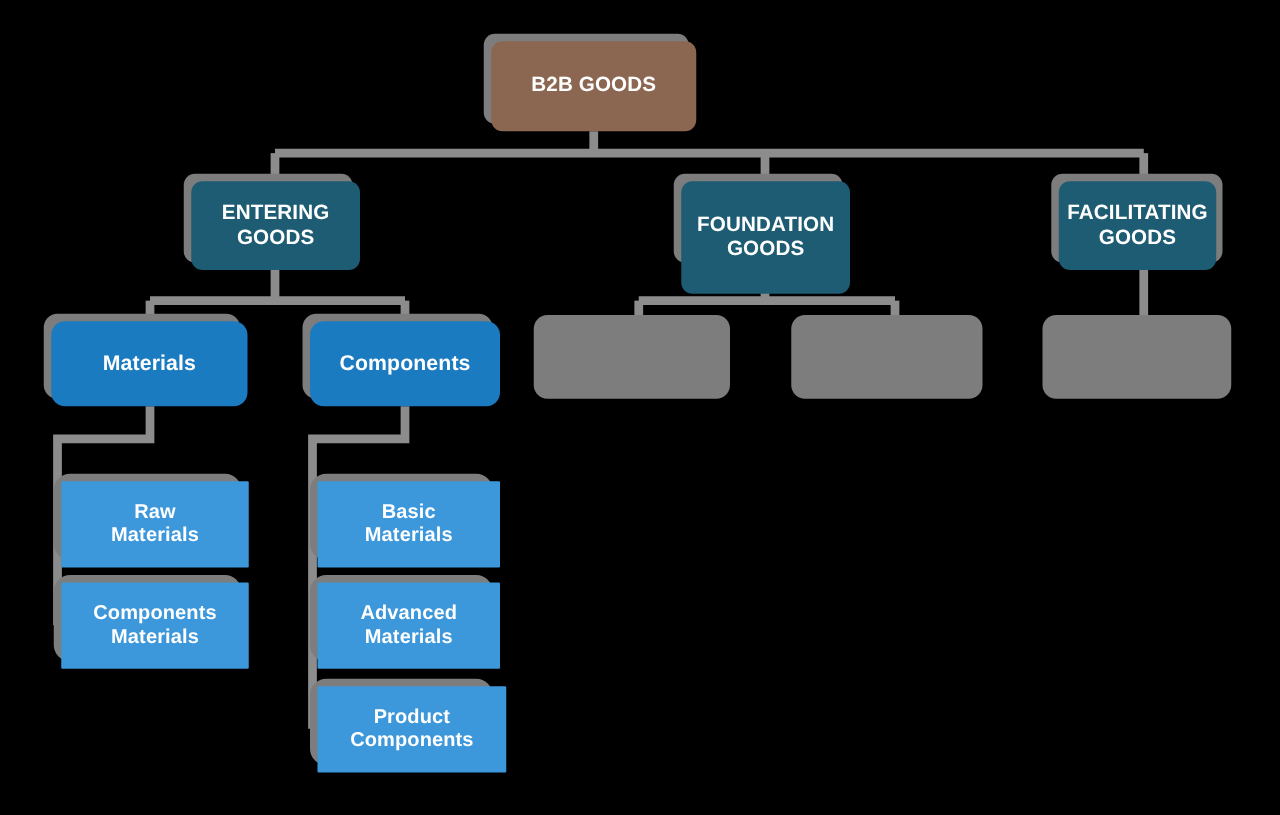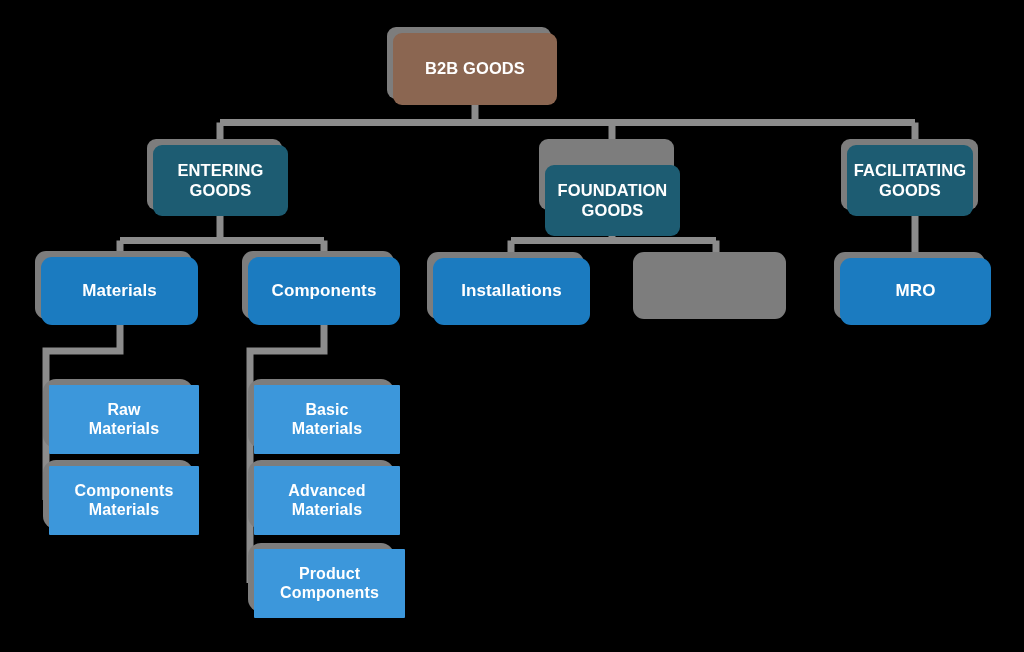--- a/index.html
+++ b/index.html
@@ -131,46 +131,40 @@
 
   <div class="node lvl-root" style="left:393px; top:33px; width:164px; height:72px;">
     <span class="node-label">B2B GOODS</span>
   </div>
 
   <div class="node lvl-2" style="left:153px; top:145px; width:135px; height:71px;">
     <span class="node-label">ENTERING
 GOODS</span>
   </div>
 
-  <div class="node lvl-2" style="left:545px; top:145px; width:135px; height:71px;margin-top:20px;">
+  <div class="node lvl-2" style="left:545px; top:145px; width:135px; height:90px;">
     <span class="node-label">FOUNDATION
 GOODS</span>
   </div>
 
   <div class="node lvl-2" style="left:847px; top:145px; width:126px; height:71px;">
     <span class="node-label">FACILITATING
 GOODS</span>
   </div>
 
   <div class="node lvl-3" style="left:41px; top:257px; width:157px; height:68px;">
     <span class="node-label">Materials</span>
   </div>
 
   <div class="node lvl-3" style="left:248px; top:257px; width:152px; height:68px;">
     <span class="node-label">Components</span>
   </div>
 
-  <div class="node lvl-3" style="left:433px; top:258px; width:157px; height:67px;">
-    <span class="node-label">Installations</span>
-  </div>
 
 
-  <div class="node lvl-3" style="left:840px; top:258px; width:151px; height:67px;">
-    <span class="node-label">MRO</span>
-  </div>
 
   <div class="node lvl-4" style="left:49px; top:385px; width:150px; height:69px;">
     <span class="node-label">Raw
 Materials</span>
   </div>
 
   <div class="node lvl-4" style="left:49px; top:466px; width:150px; height:69px;">
     <span class="node-label">Components
 Materials</span>
   </div>

